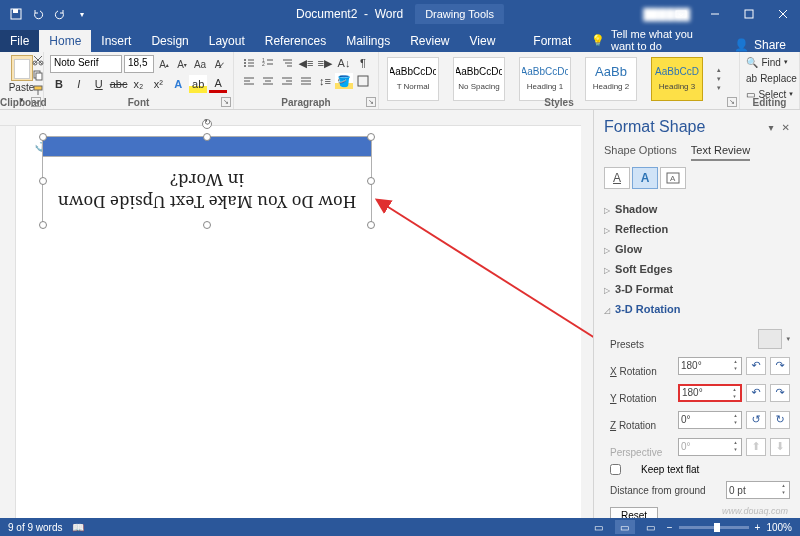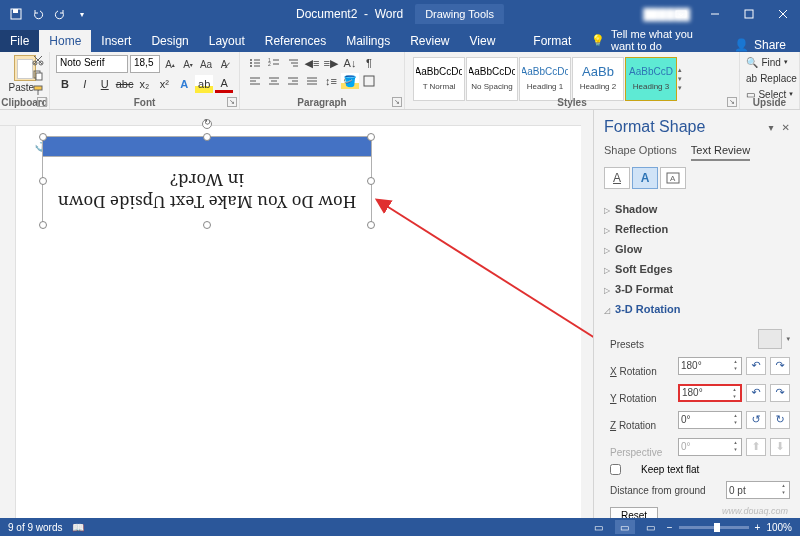--- a/index.html
+++ b/index.html
@@ -34,23 +34,23 @@
 .fontrow { display: flex; gap: 2px; align-items: center; }
 .fontname { width: 72px; height: 18px; border: 1px solid #ababab; background: #fff; padding: 1px 3px; font-size: 10px; }
 .fontsize { width: 30px; height: 18px; border: 1px solid #ababab; background: #fff; padding: 1px 3px; font-size: 10px; }
 .smallbtn { width: 16px; height: 18px; display: flex; align-items: center; justify-content: center; color: #444; border: 1px solid transparent; font-size: 10px; }
 .fontrow2 { display: flex; gap: 2px; align-items: center; margin-top: 2px; }
 .fontrow2 .fb { width: 18px; height: 18px; display: flex; align-items: center; justify-content: center; font-size: 11px; color: #333; }
 .paragroup { width: 165px; }
 .paragroup .row { display: flex; gap: 1px; margin-bottom: 2px; }
 .paragroup .pb { width: 18px; height: 16px; display: flex; align-items: center; justify-content: center; color: #444; }
 .stylesgroup { flex: 1; display: flex; }
-.style-gallery { display: flex; gap: 1px; padding: 2px; }
+.style-gallery { display: flex; gap: 14px; padding: 2px; }
 .style-item { width: 52px; height: 44px; border: 1px solid #d4d4d4; background: #fff; text-align: center; padding: 2px; }
-.style-item.selected { border: 1px solid #c8a415; background: #5eead4; }
+.style-item.selected { border: 1px solid #c8a415; background: #fde047; }
 .style-preview { font-size: 10px; height: 22px; display: flex; align-items: center; justify-content: center; overflow: hidden; }
 .style-name { font-size: 8px; color: #444; }
 .editgroup { width: 60px; padding-top: 2px; }
 .editgroup .erow { display: flex; align-items: center; gap: 3px; font-size: 10px; color: #333; height: 16px; }
 .doc-area { position: absolute; top: 110px; left: 0; width: 593px; bottom: 18px; background: #fff; }
 .ruler-h { height: 16px; background: #f3f3f3; border-bottom: 1px solid #e0e0e0; }
 .ruler-v { width: 16px; background: #f3f3f3; position: absolute; top: 16px; bottom: 0; border-right: 1px solid #e0e0e0; }
 .page { position: absolute; top: 16px; left: 16px; right: 12px; bottom: 0; background: #fff; }
 .anchor { position: absolute; top: 10px; left: 18px; color: #7a97c9; font-size: 14px; }
 .textbox { position: absolute; top: 10px; left: 26px; width: 330px; height: 90px; border: 1px solid #b0b0b0; }
@@ -340,21 +340,21 @@
       </div>
     <div class="erow">
         <span>ab</span>
         <span>Replace</span>
       </div>
     <div class="erow">
         <span>▭</span>
         <span>Select</span> 
         <span style="font-size:7px">▾</span>
       </div>
-    <div class="group-label">Upside</div>
+    <div class="group-label">Editing</div>
   </div>
 </div>
 
 <div class="doc-area">
   <div class="ruler-h"></div>
   <div class="ruler-v"></div>
   <div class="page">
     <span class="anchor">⚓</span>
     <div class="textbox">
       <div class="textbox-header"></div>

